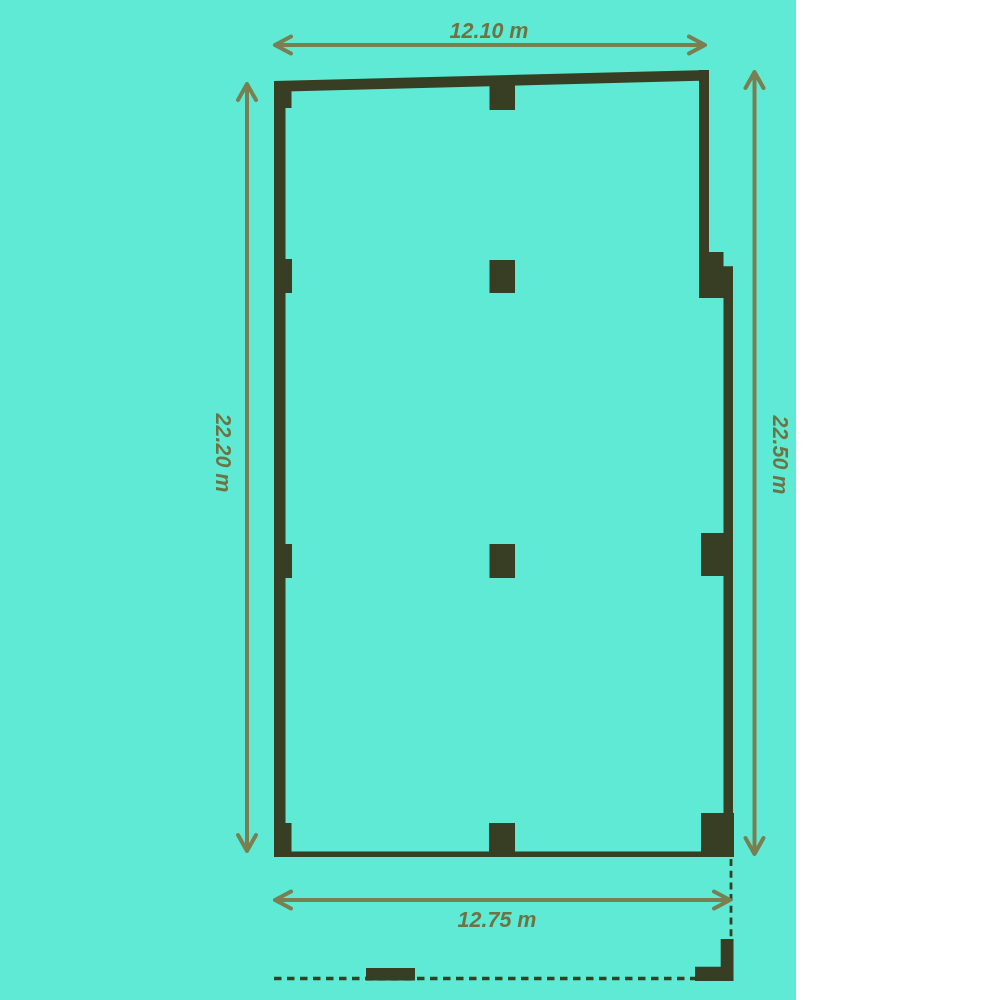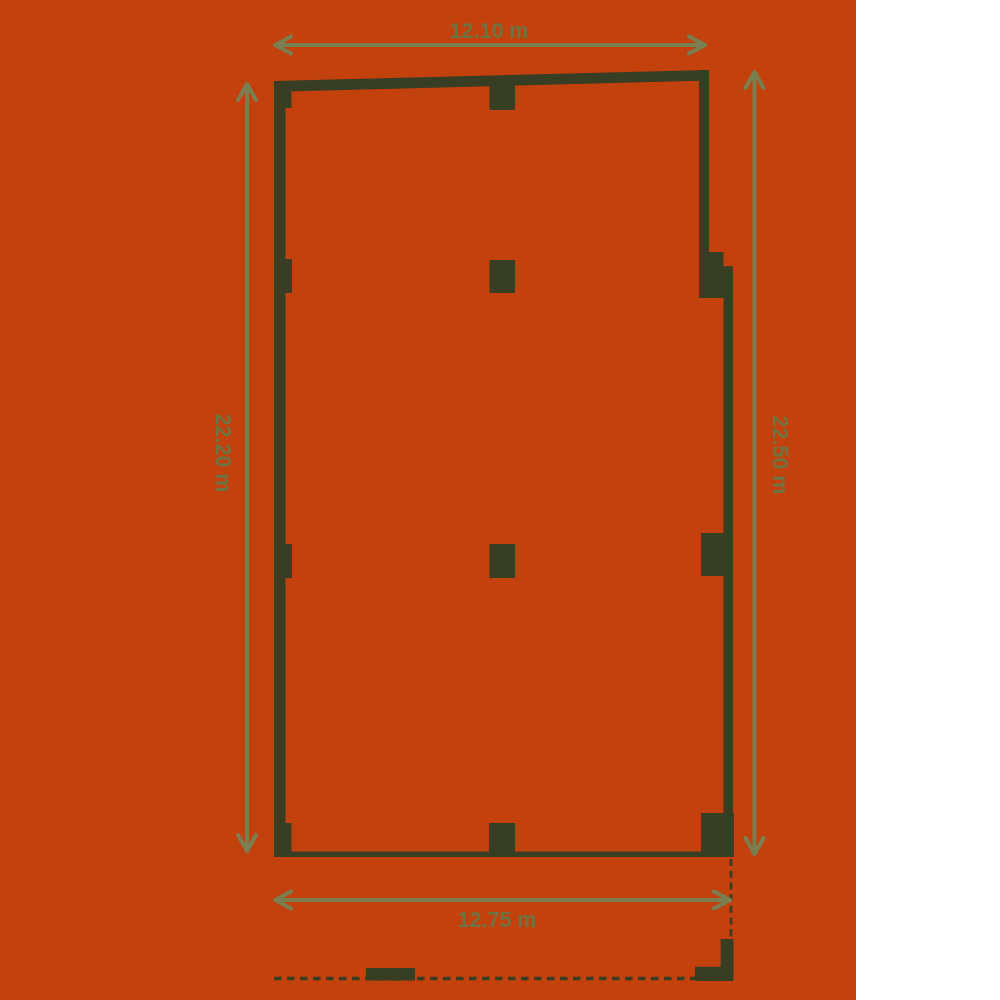--- a/index.html
+++ b/index.html
@@ -1,21 +1,22 @@
 <!DOCTYPE html>
 <html><head>
 <meta charset="utf-8">
 <style>
   html, body { margin: 0; padding: 0; background: #ffffff; }
   .canvas {
     position: relative;
-    width: 856px;
+    width: 796px;
     height: 1000px;
-    background: #c2410c;
+    background: #5eead4;
     overflow: hidden;
+    font-style: italic;
   }
   svg { display: block; }
   text {
     font-family: "Liberation Sans", sans-serif;
     font-weight: 700;
   }
 </style>
 </head>
 <body>
 

